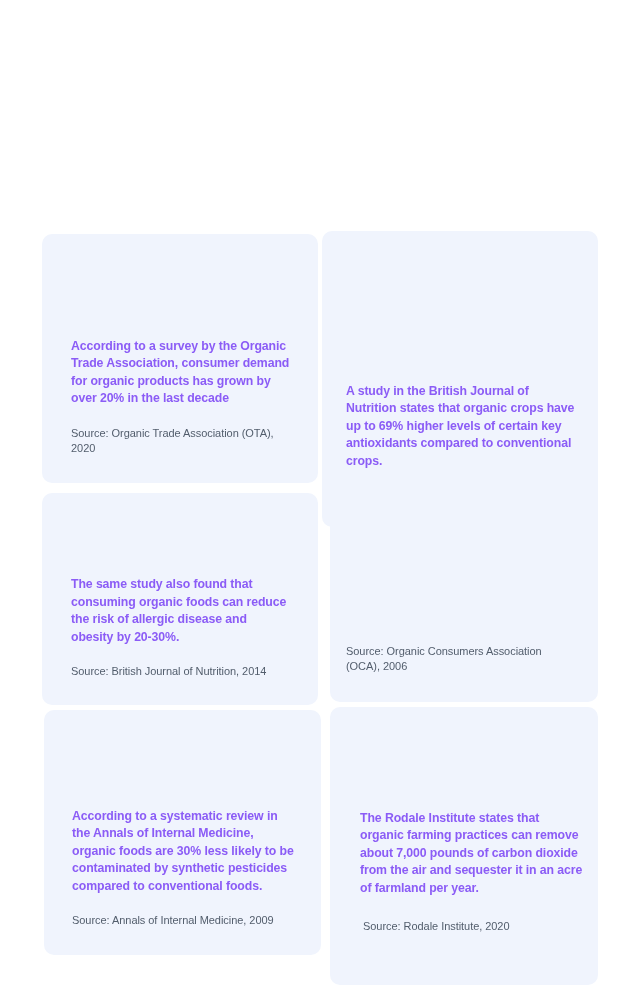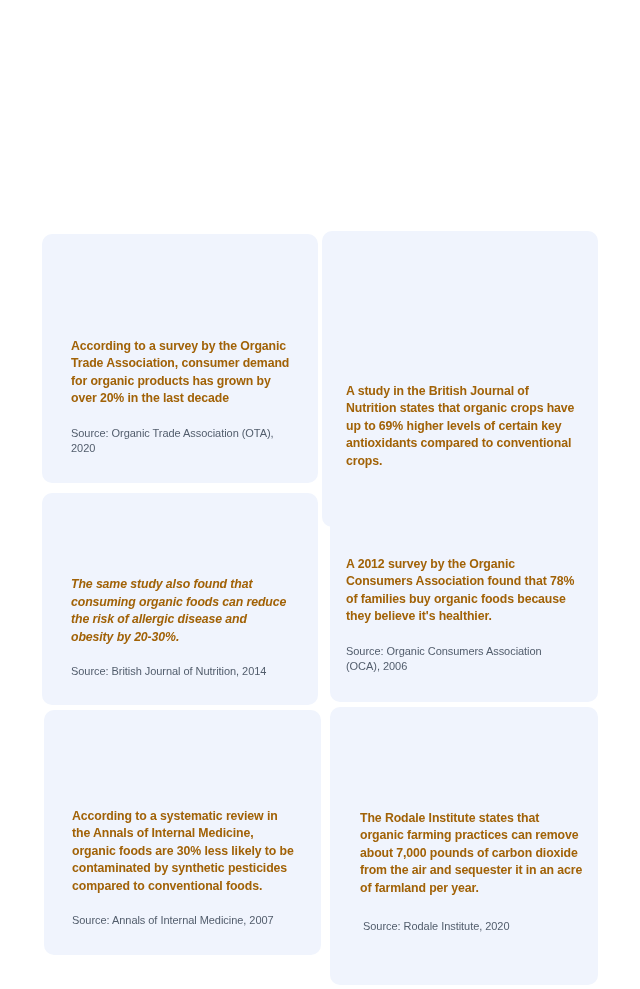--- a/index.html
+++ b/index.html
@@ -28,21 +28,21 @@
     background: #f0f4fd;
     border-radius: 10px;
     box-sizing: border-box;
     display: flex;
     flex-direction: column;
     justify-content: flex-end;
     overflow: hidden;
   }
 
   .fact-statement {
-    color: #a16207;
+    color: #8b5cf6;
     font-weight: bold;
     font-size: 12.3px;
     line-height: 1.42;
     letter-spacing: -0.1px;
     margin: 0;
   }
 
   .fact-source {
     color: #525d6c;
     font-weight: normal;
@@ -63,21 +63,21 @@
     left: 322px; top: 231px;  width: 276px; height: 296px;
     padding: 13px 22px 24px 24px;
   }
   #card-1 .fact-statement { margin-bottom: 17px; }
 
   
   #card-2 {
     left: 42px;  top: 493px;  width: 276px; height: 212px;
     padding: 0 26px 25px 29px;
   }
-  #card-2 .fact-statement { margin-bottom: 18px; font-style: italic; }
+  #card-2 .fact-statement { margin-bottom: 18px; }
 
   #card-3 {
     left: 330px; top: 490px;  width: 268px; height: 212px;
     padding: 0 22px 27px 16px;
   }
   #card-3 .fact-statement { margin-bottom: 18px; }
 
   
   #card-4 {
     left: 44px;  top: 710px;  width: 277px; height: 245px;
@@ -106,27 +106,26 @@
     <p class="fact-statement">A study in the British Journal of Nutrition states that organic crops have up to 69% higher levels of certain key antioxidants compared to conventional crops.</p>
     <p class="fact-source">Source: British Journal of Nutrition, 2014</p>
   </div>
 
   <div class="fact-card" id="card-2">
     <p class="fact-statement">The same study also found that consuming organic foods can reduce the risk of allergic disease and obesity by 20-30%.</p>
     <p class="fact-source">Source: British Journal of Nutrition, 2014</p>
   </div>
 
   <div class="fact-card" id="card-3">
-    <p class="fact-statement">A 2012 survey by the Organic Consumers Association found that 78% of families buy organic foods because they believe it's healthier.</p>
     <p class="fact-source">Source: Organic Consumers Association (OCA), 2006</p>
   </div>
 
   <div class="fact-card" id="card-4">
     <p class="fact-statement">According to a systematic review in the Annals of Internal Medicine, organic foods are 30% less likely to be contaminated by synthetic pesticides compared to conventional foods.</p>
-    <p class="fact-source">Source: Annals of Internal Medicine, 2007</p>
+    <p class="fact-source">Source: Annals of Internal Medicine, 2009</p>
   </div>
 
   <div class="fact-card" id="card-5">
     <p class="fact-statement">The Rodale Institute states that organic farming practices can remove about 7,000 pounds of carbon dioxide from the air and sequester it in an acre of farmland per year.</p>
     <p class="fact-source">Source: Rodale Institute, 2020</p>
   </div>
 
 </div>
 
 </body></html>

